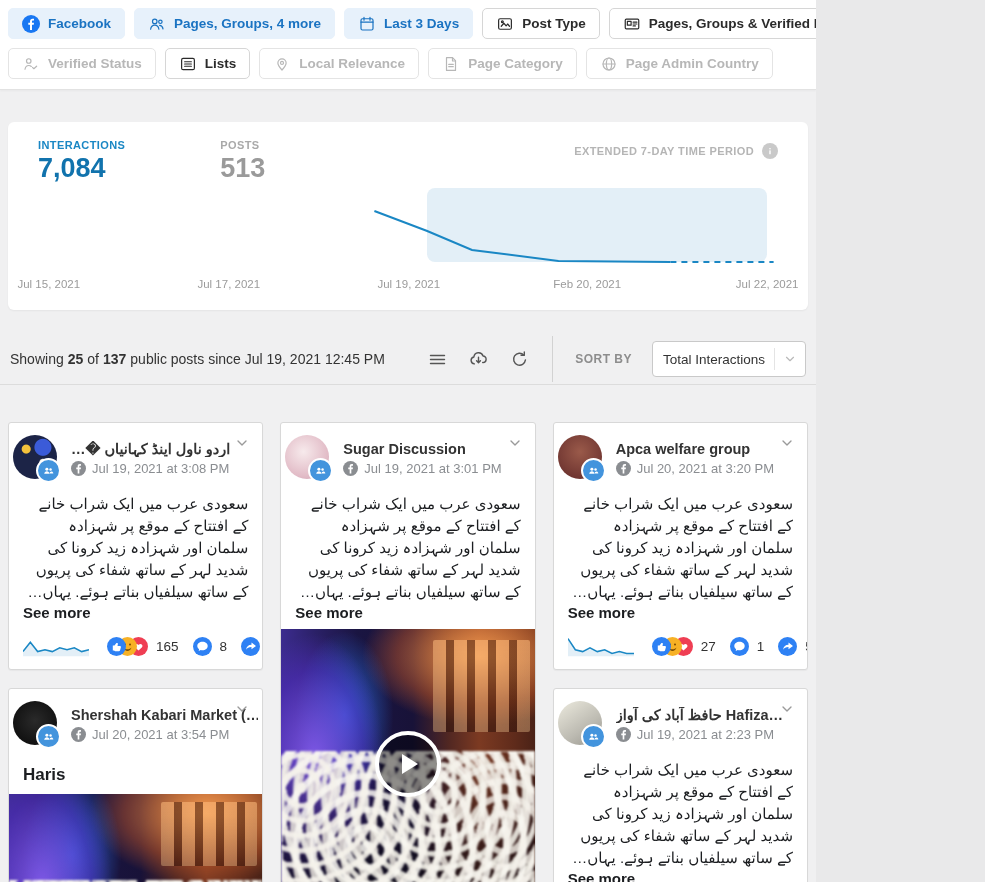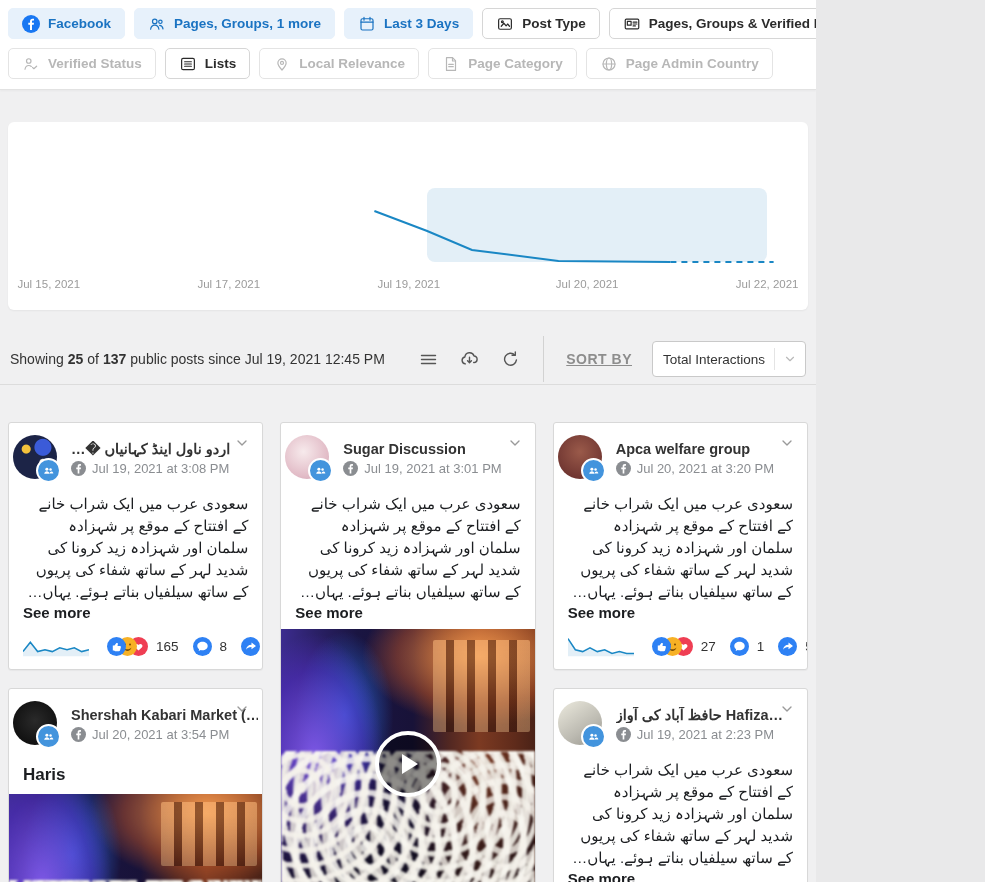--- a/index.html
+++ b/index.html
@@ -36,21 +36,21 @@
   .ticks{position:absolute;left:0;right:0;top:98px;height:16px;}
   .tick{position:absolute;transform:translateX(-50%);font-size:11.5px;color:#9b9b9b;white-space:nowrap;}
   
   .results-bar{display:flex;align-items:center;margin-top:24px;padding:0 10px;height:50px;border-bottom:1px solid #dcdcdc;}
   .showing{display:inline-flex;gap:4px;font-size:14px;color:#333;align-items:flex-start;}
   .showing b{font-weight:700;}
   .rb-right{margin-left:auto;display:flex;align-items:center;gap:20px;}
   .tool-btn{background:none;border:none;padding:0;cursor:pointer;color:#555;display:inline-flex;}
   .tool-btn svg{width:21px;height:21px;stroke:currentColor;fill:none;stroke-width:1.6;stroke-linecap:round;stroke-linejoin:round;}
   .vdiv{width:1px;height:46px;background:#d2d2d2;margin:0 2px;}
-  .sortby{font-size:14px;font-weight:700;letter-spacing:.5px;color:#8d8d8d;text-decoration:underline;}
+  .sortby{font-size:12px;font-weight:700;letter-spacing:.5px;color:#8d8d8d;}
   .dropdown{display:flex;align-items:center;width:152px;height:34px;background:#fff;border:1px solid #c9c9c9;
             border-radius:4px;cursor:pointer;font-size:13.5px;color:#333;}
   .dropdown .dd-val{flex:1;padding:0 10px;white-space:nowrap;overflow:hidden;}
   .dropdown .dd-chev{display:grid;place-items:center;width:30px;height:22px;border-left:1px solid #e4e4e4;color:#b9b9b9;}
   .dropdown .dd-chev svg{width:14px;height:14px;stroke:currentColor;fill:none;stroke-width:2;stroke-linecap:round;stroke-linejoin:round;}
   
   .cards{display:flex;gap:17px;padding:0 8px;margin-top:37px;align-items:flex-start;}
   .col{flex:1;display:flex;flex-direction:column;gap:18px;min-width:0;}
   .card{position:relative;background:#fff;border:1px solid #d8d8d8;border-radius:3px;box-shadow:0 1px 1px rgba(0,0,0,.04);overflow:hidden;}
   .card-head{display:flex;padding:12px 4px 6px;gap:12px;align-items:center;}
@@ -128,21 +128,21 @@
       </button>
       <button class="chip active">
         <span class="ic">
             <svg viewBox="0 0 24 24">
               <circle cx="9" cy="8.5" r="3"></circle>
               <path d="M3.5 19c.5-3.5 2.8-5.5 5.5-5.5s5 2 5.5 5.5"></path>
               <circle cx="16.5" cy="9" r="2.3"></circle>
               <path d="M15.5 13.8c2.3.2 4 1.8 4.5 4.7"></path>
             </svg>
           </span>
-        <span>Pages, Groups, 1 more</span>
+        <span>Pages, Groups, 4 more</span>
       </button>
       <button class="chip active">
         <span class="ic">
             <svg viewBox="0 0 24 24">
               <rect x="4" y="5" width="16" height="15" rx="2"></rect>
               <path d="M4 9.5h16M8 3v4M16 3v4"></path>
             </svg>
           </span>
         <span>Last 3 Days</span>
       </button>
@@ -223,31 +223,50 @@
               <ellipse cx="12" cy="12" rx="3.5" ry="8"></ellipse>
               <path d="M4 12h16"></path>
             </svg>
           </span>
         <span>Page Admin Country</span>
       </button>
     </div>
   </header>
 
   <section class="overview">
+    <div class="stats-row">
+      <div class="stat">
+        <div class="stat-label">INTERACTIONS</div>
+        <div class="stat-value">7,084</div>
+      </div>
+      <div class="stat gray">
+        <div class="stat-label">POSTS</div>
+        <div class="stat-value">513</div>
+      </div>
+      <div class="period">
+        <span>EXTENDED 7-DAY TIME PERIOD</span>
+        <span class="info-icon">
+            <svg viewBox="0 0 24 24">
+              <circle cx="12" cy="6.5" r="2"></circle>
+              <rect x="10.3" y="10" width="3.4" height="10" rx="1.2"></rect>
+            </svg>
+          </span>
+      </div>
+    </div>
     <div class="chart-zone">
       <div class="band" style="left: 52.4%; top: 8.7%; width: 42.5%; height: 80.4%;"></div>
       <svg viewBox="0 0 100 100" preserveAspectRatio="none">
           <path d="M45.8 33.7 L52.4 55.4 L58 76 L68.8 88 L82.8 89" fill="none" stroke="var(--line-blue)" stroke-width="2" vector-effect="non-scaling-stroke"></path>
           <path d="M82.8 89 L95.7 89" fill="none" stroke="var(--line-blue)" stroke-width="2" vector-effect="non-scaling-stroke" stroke-dasharray="6 5"></path>
         </svg>
       <div class="ticks">
         <span class="tick" style="left: 5.1%;">Jul 15, 2021</span>
         <span class="tick" style="left: 27.6%;">Jul 17, 2021</span>
         <span class="tick" style="left: 50.1%;">Jul 19, 2021</span>
-        <span class="tick" style="left: 72.4%;">Jul 20, 2021</span>
+        <span class="tick" style="left: 72.4%;">Feb 20, 2021</span>
         <span class="tick" style="left: 94.9%;">Jul 22, 2021</span>
       </div>
     </div>
   </section>
 
   <div class="results-bar">
     <span class="showing">
       <span>Showing</span>
       <b>25</b>
       <span>of</span>

